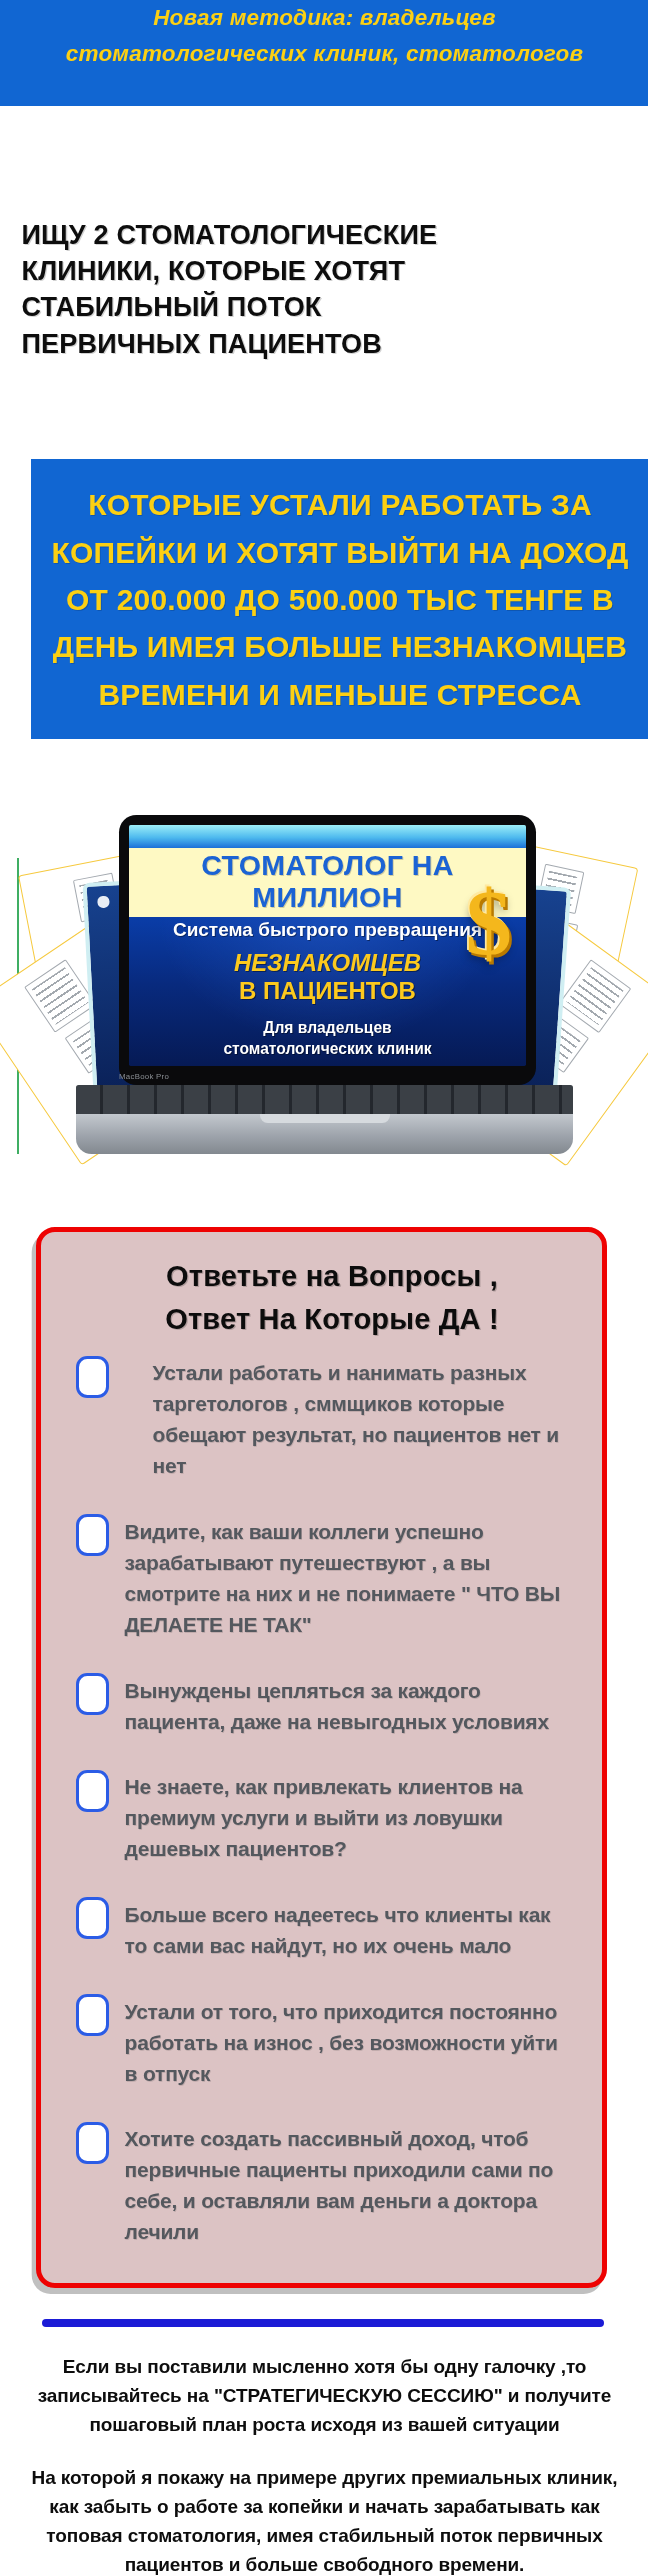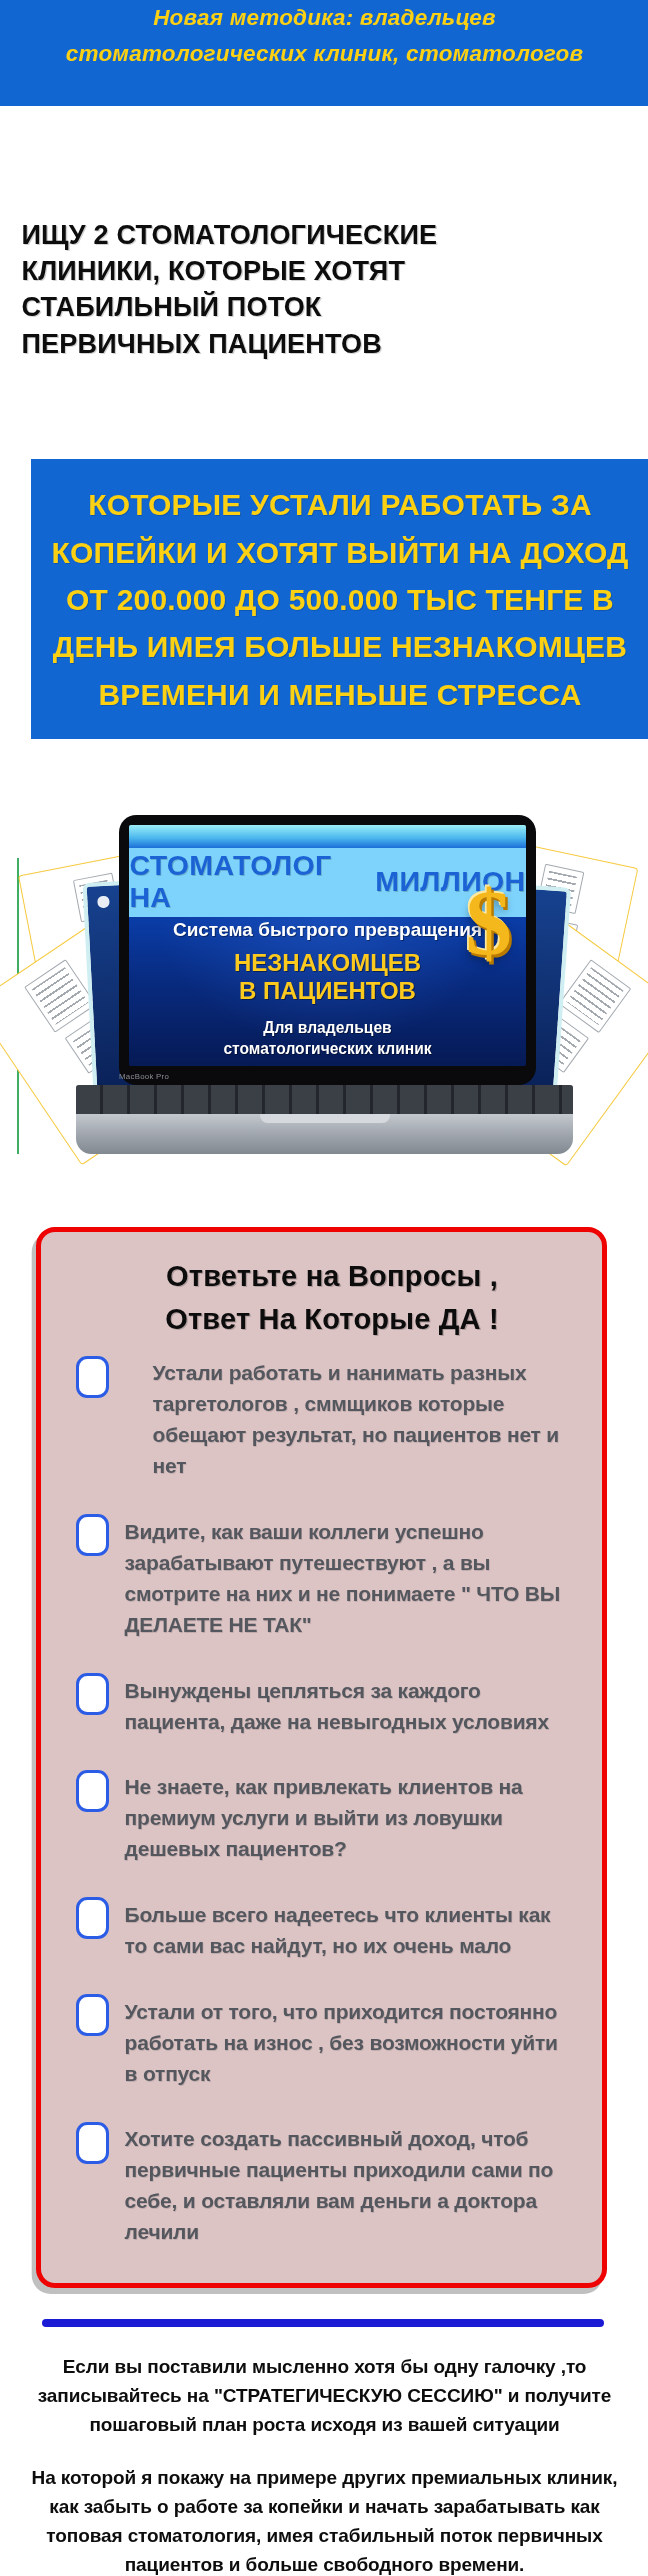--- a/index.html
+++ b/index.html
@@ -63,36 +63,36 @@
     position:absolute;left:119px;top:1.7px;width:417px;height:270px;background:#0a0a0c;
     border-radius:17.3px;padding:10.4px 10.4px 19px;box-sizing:border-box;z-index:5;
     display:flex;flex-direction:column;overflow:visible;
   }
   .screen-inner{flex:1;display:flex;flex-direction:column;overflow:hidden;border-radius:1.7px;}
   .band-cyan{
     height:22.5px;flex:0 0 22.5px;
     background:linear-gradient(180deg,#9ceef8 0%,#4db9ee 55%,#1b6fd8 100%);
   }
   .band-yellow{
-    flex:0 0 69px;background:#7dd3fc;display:flex;flex-direction:row;
+    flex:0 0 69px;background:#fef9c3;display:flex;flex-direction:column;
     justify-content:center;align-items:center;
   }
   .scr-title{
     color:#1b63d4;font-weight:900;font-size:28.5px;line-height:1.12;letter-spacing:0.4px;
     text-shadow:0.9px 0.9px 0 rgba(0,0,0,0.18);
   }
   .band-navy{
     flex:1;background:
       radial-gradient(ellipse at 50% 0%, rgba(35,90,200,0.55), rgba(0,0,0,0) 60%),
       linear-gradient(180deg,#0a3da8 0%,#082a7e 45%,#061a55 100%);
     display:flex;flex-direction:column;align-items:center;padding-top:2px;
   }
   .scr-sub{color:#ffffff;font-weight:bold;font-size:19px;text-shadow:0.9px 0.9px 0 rgba(0,0,0,.4);}
   .scr-hl{color:#fcc91e;font-weight:900;font-size:24px;line-height:1.2;text-shadow:0.9px 0.9px 0 rgba(0,0,0,.4);}
-  .scr-hl.first{margin-top:7.8px;}
+  .scr-hl.first{margin-top:7.8px;font-style:italic;}
   .scr-aud{color:#ffffff;font-weight:bold;font-size:15.6px;line-height:1.35;text-shadow:0.9px 0.9px 0 rgba(0,0,0,.4);}
   .scr-aud.first{margin-top:11.2px;}
   .dollar{
     position:absolute;right:24px;top:61px;z-index:6;
     font-family:"Liberation Serif", serif;font-weight:bold;font-size:93px;line-height:1;
     color:#f4b71c;text-shadow:2.6px 2.6px 0 #b97a00,-1.7px -1.7px 0 #ffe9a0,0 5.2px 8.7px rgba(0,0,0,.35);
   }
   .brand{
     position:absolute;bottom:3.5px;left:0;right:0;text-align:left;
     color:#8b8f94;font-size:7.8px;letter-spacing:0.3px;

